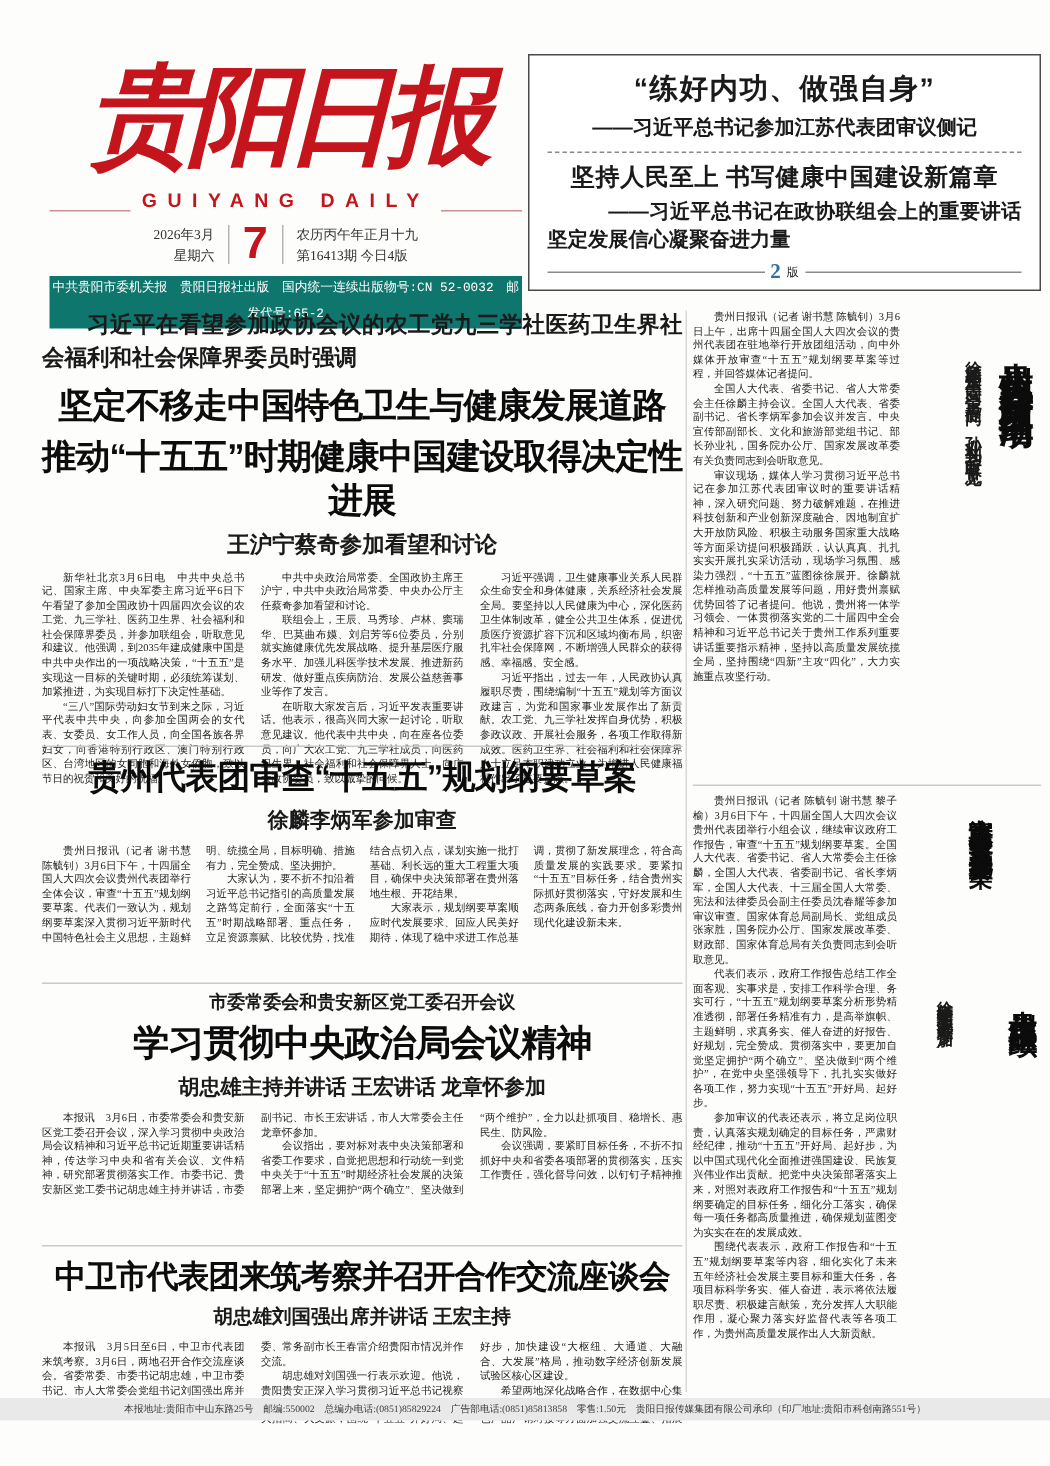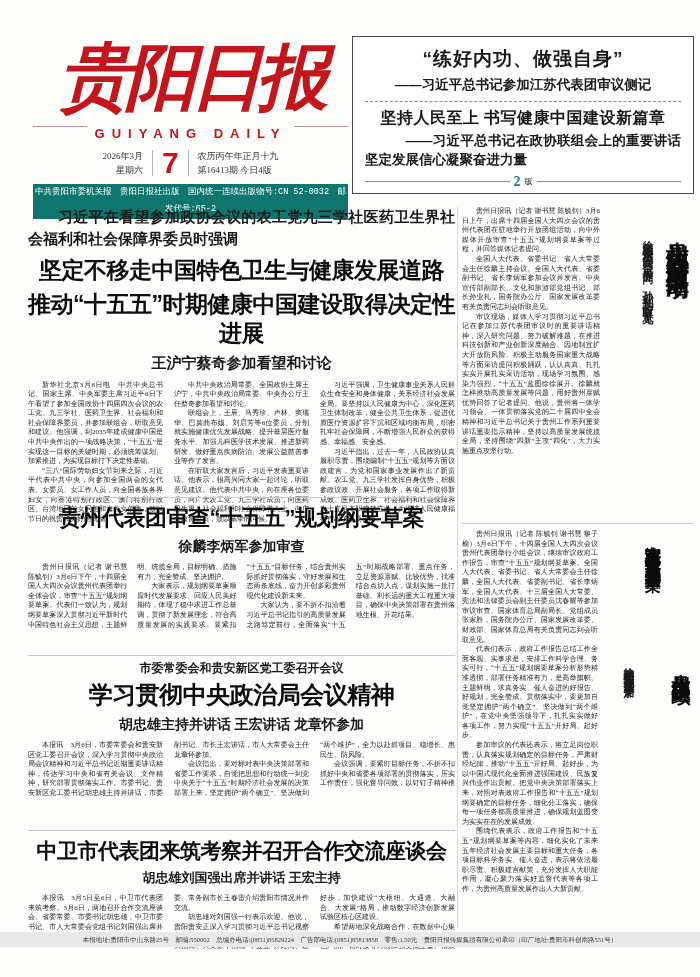--- a/index.html
+++ b/index.html
@@ -4,21 +4,21 @@
 <title>贵阳日报</title>
 <style>
   html,body{margin:0;padding:0;}
   body{width:700px;height:977px;background:#fdfdfc;position:relative;overflow:hidden;
        font-family:"Liberation Serif",serif;color:#1a1a1a;}
   .abs{position:absolute;}
   
   .mast-left{left:33px;top:26px;width:315px;}
   .mast-title{font-size:72px;line-height:104px;text-align:center;color:#c4151c;font-weight:bold;
               font-style:italic;letter-spacing:-6px;font-family:"Liberation Serif",serif;}
-  .mast-en{display:flex;align-items:flex-start;gap:8px;margin-top:-4px;}
+  .mast-en{display:flex;align-items:flex-end;gap:8px;margin-top:-4px;}
   .mast-en .line{flex:1;height:1px;background:#c98f92;}
   .mast-en .txt{font-size:13px;font-weight:bold;letter-spacing:7px;color:#c4151c;
                 font-family:"Liberation Sans",sans-serif;}
   .mast-date{display:flex;justify-content:center;align-items:center;gap:9px;margin-top:7px;
              font-size:9px;color:#333;}
   .mast-date .dcol{line-height:1.6;}
   .mast-date .d1{text-align:right;}
   .mast-date .vsep{width:1px;height:26px;background:#b5b5b5;}
   .mast-date .day{font-size:30px;line-height:30px;color:#c4151c;font-weight:bold;
                   font-family:"Liberation Sans",sans-serif;}
@@ -148,22 +148,22 @@
     </div>
 </div>
 
 <div class="abs hdiv" style="left:28px;top:497px;width:427px;"></div>
 
 <div class="abs art-review">
   <div class="hl">贵州代表团审查“十五五”规划纲要草案</div>
   <div class="byline">徐麟李炳军参加审查</div>
   <div class="body-cols">
       <p>贵州日报讯（记者 谢书慧 陈毓钊）3月6日下午，十四届全国人大四次会议贵州代表团举行全体会议，审查“十五五”规划纲要草案。代表们一致认为，规划纲要草案深入贯彻习近平新时代中国特色社会主义思想，主题鲜明、统揽全局，目标明确、措施有力，完全赞成、坚决拥护。</p>
+      <p>大家认为，要不折不扣沿着习近平总书记指引的高质量发展之路笃定前行，全面落实“十五五”时期战略部署、重点任务，立足资源禀赋、比较优势，找准结合点切入点，谋划实施一批打基础、利长远的重大工程重大项目，确保中央决策部署在贵州落地生根、开花结果。</p>
       <p>大家表示，规划纲要草案顺应时代发展要求、回应人民美好期待，体现了稳中求进工作总基调，贯彻了新发展理念，符合高质量发展的实践要求。要紧扣“十五五”目标任务，结合贵州实际抓好贯彻落实，守好发展和生态两条底线，奋力开创多彩贵州现代化建设新未来。</p>
-      <p>大家认为，要不折不扣沿着习近平总书记指引的高质量发展之路笃定前行，全面落实“十五五”时期战略部署、重点任务，立足资源禀赋、比较优势，找准结合点切入点，谋划实施一批打基础、利长远的重大工程重大项目，确保中央决策部署在贵州落地生根、开花结果。</p>
     </div>
 </div>
 
 <div class="abs hdiv" style="left:28px;top:655px;width:427px;"></div>
 
 <div class="abs art-politburo">
   <div class="kicker2">市委常委会和贵安新区党工委召开会议</div>
   <div class="hl">学习贯彻中央政治局会议精神</div>
   <div class="byline">胡忠雄主持并讲话 王宏讲话 龙章怀参加</div>
   <div class="body-cols">

